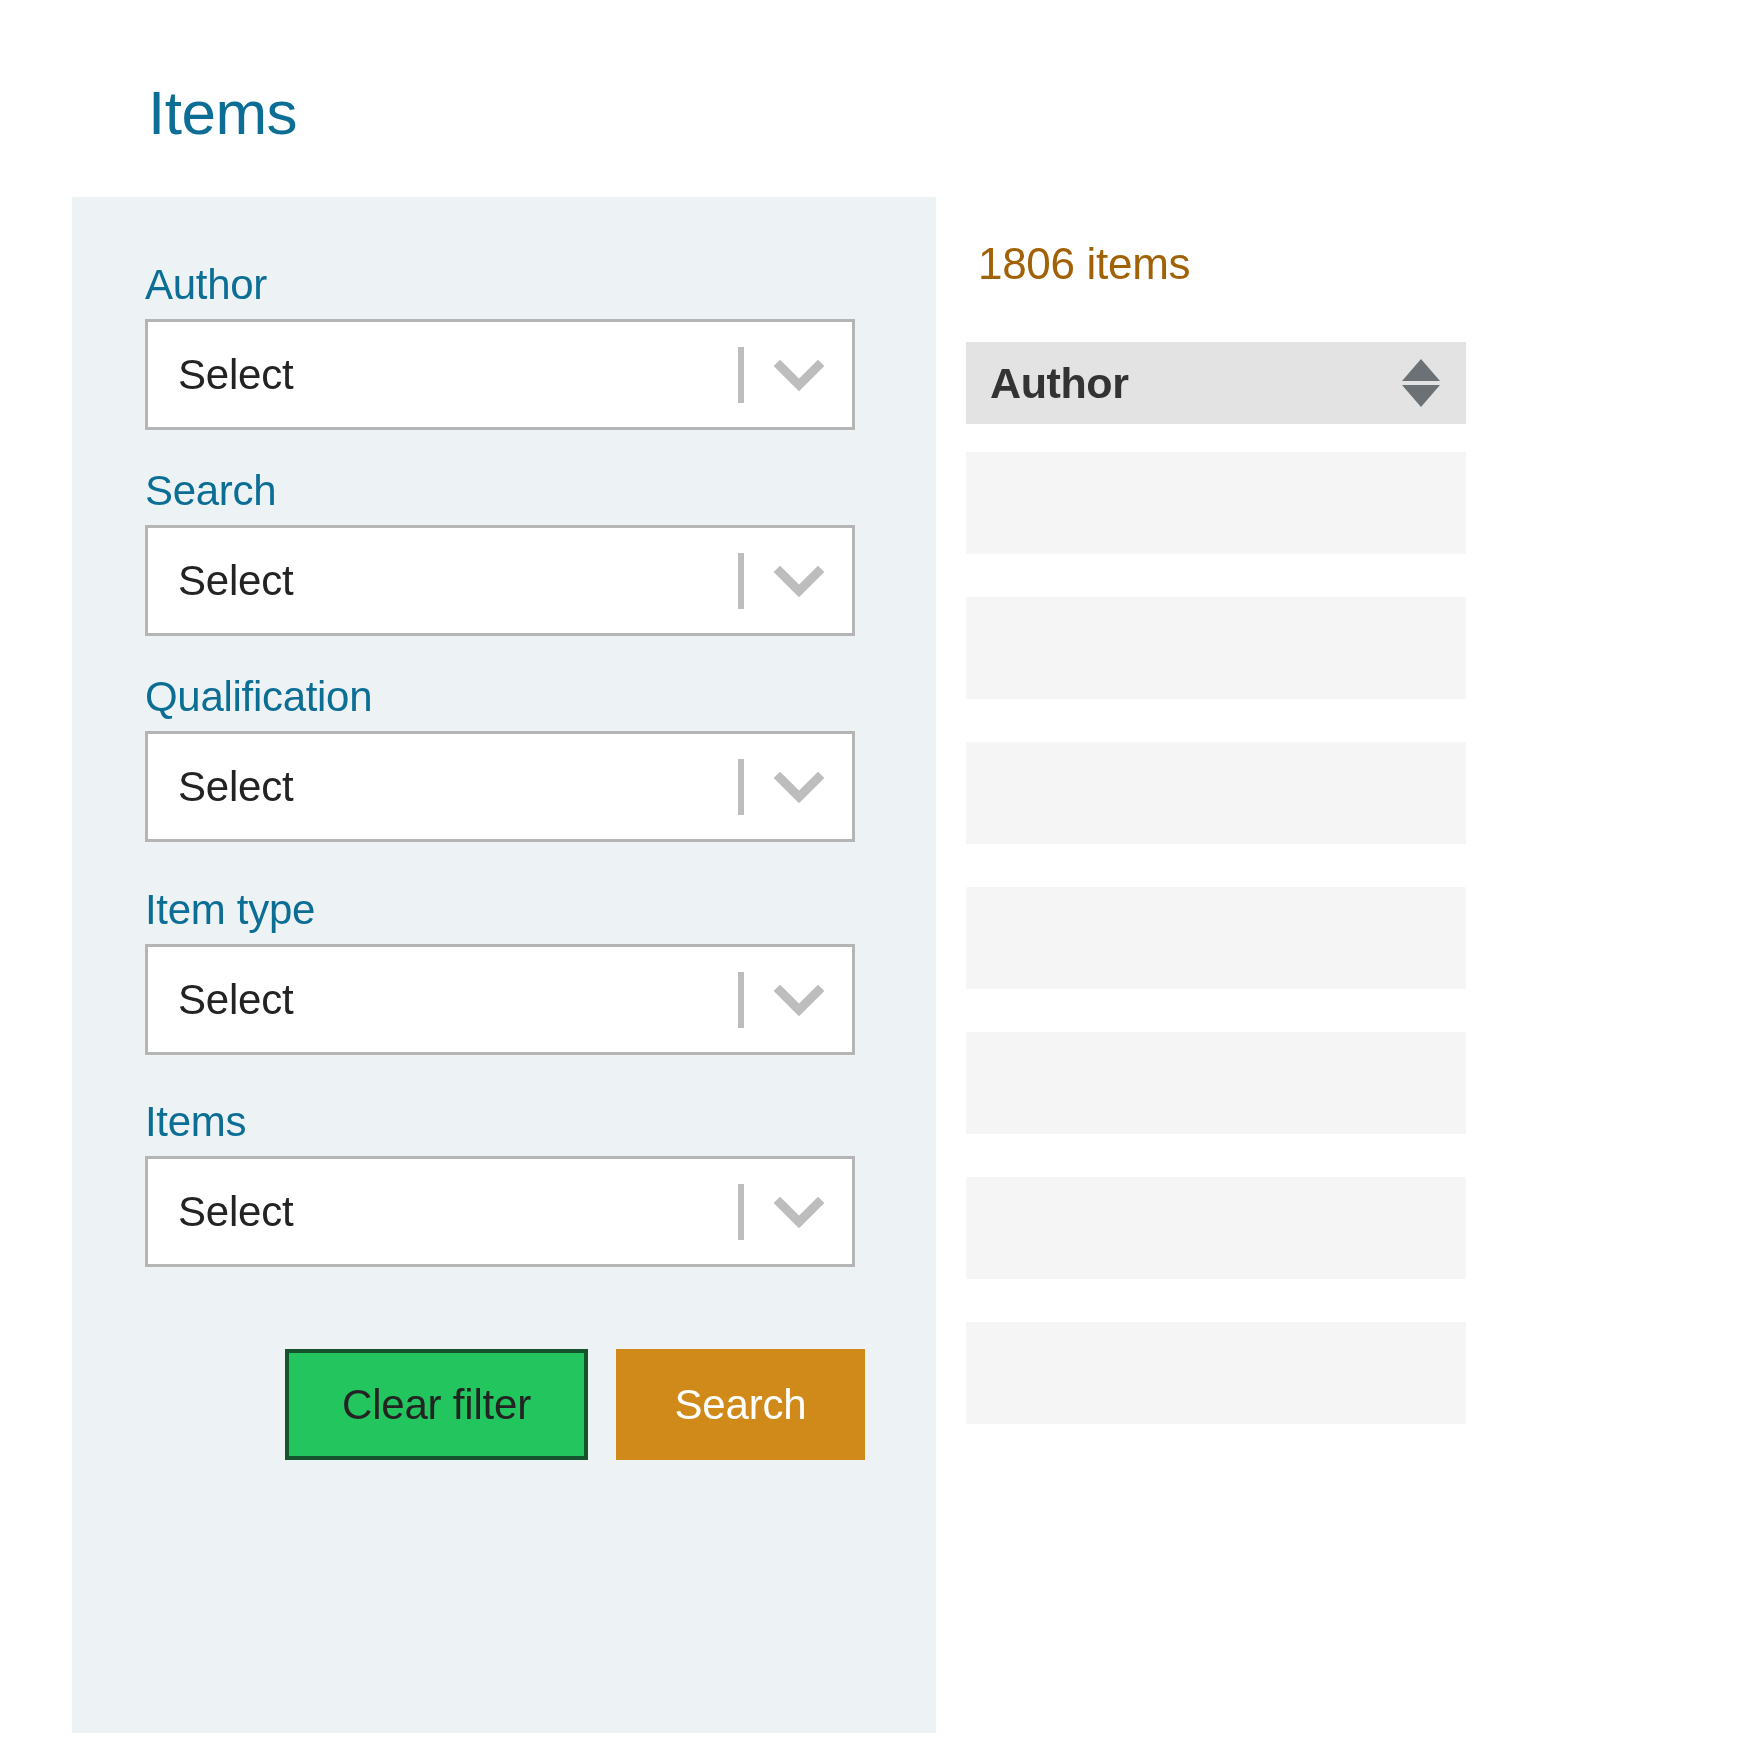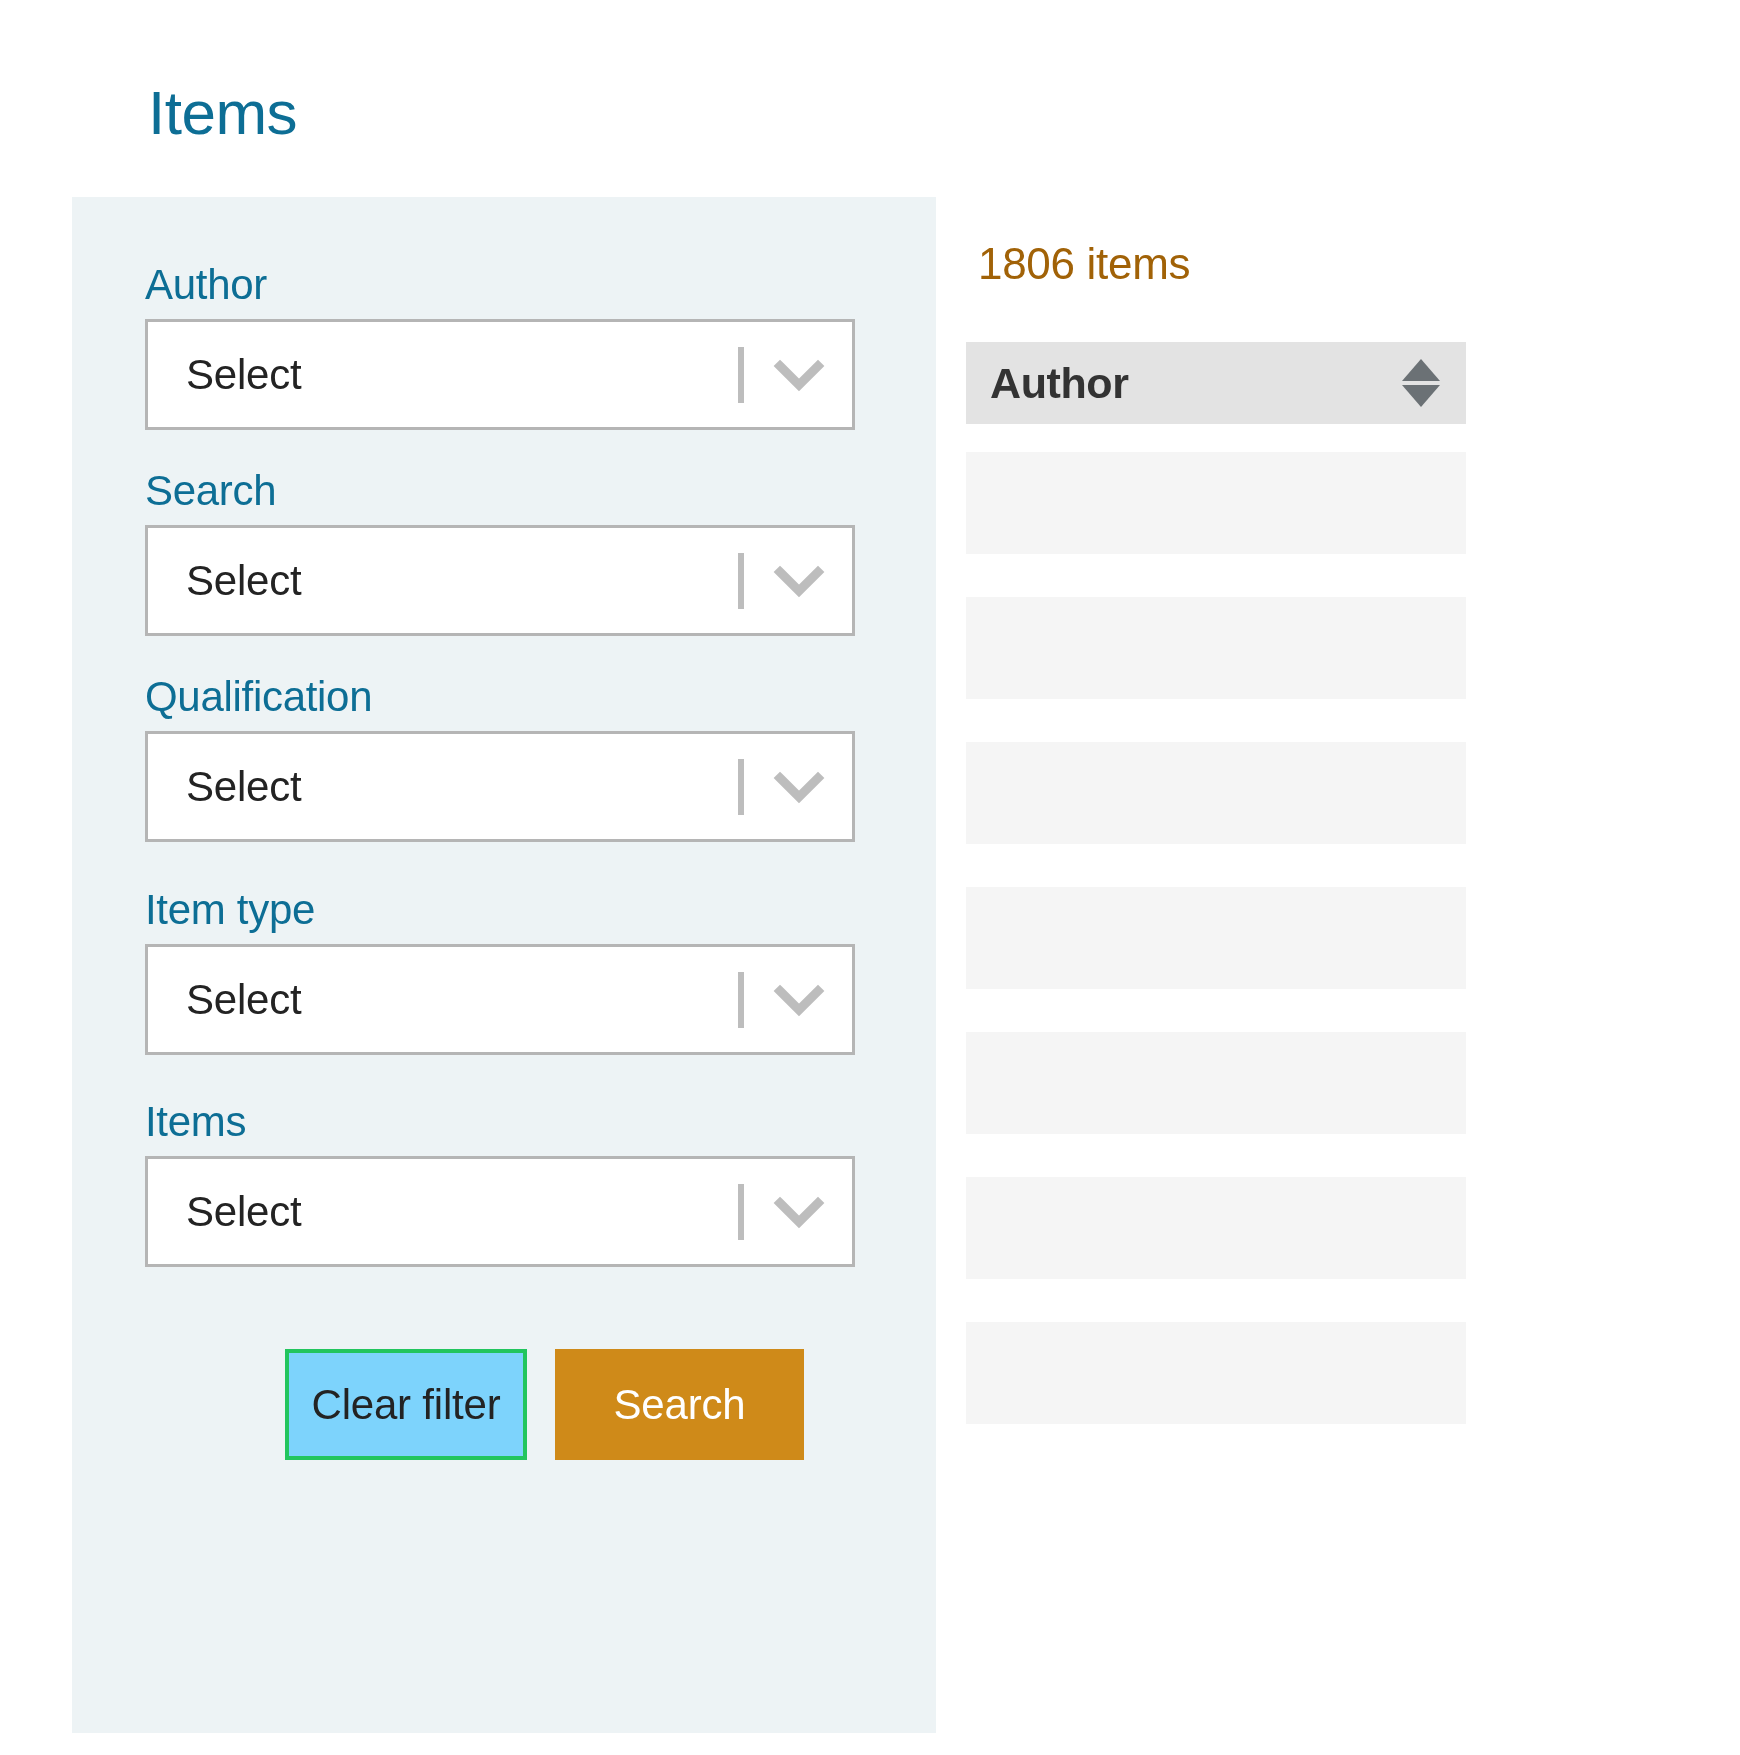--- a/index.html
+++ b/index.html
@@ -68,21 +68,21 @@
     border: 3px solid #b5b5b5;
     box-sizing: border-box;
     display: flex;
     align-items: center;
     cursor: pointer;
   }
 
   .select-value {
     font-size: 42px;
     color: #232323;
-    padding-left: 38px;
+    padding-left: 30px;
     letter-spacing: -0.2px;
     white-space: nowrap;
     flex: 1 1 auto;
     overflow: hidden;
   }
 
   .select-divider {
     width: 6px;
     height: 56px;
     background: #bdbdbd;
@@ -120,23 +120,23 @@
     align-items: center;
     justify-content: center;
     font-size: 42px;
     letter-spacing: -0.2px;
     cursor: pointer;
     white-space: nowrap;
     font-family: "Liberation Sans", sans-serif;
   }
 
   .btn-secondary {
-    width: 242px;
-    background: #7dd3fc;
-    border: 4px solid #22c55e;
+    width: 303px;
+    background: #22c55e;
+    border: 4px solid #14532d;
     color: #232323;
   }
 
   .btn-primary {
     width: 249px;
     background: #cf8a19;
     border: none;
     color: #ffffff;
   }
 

